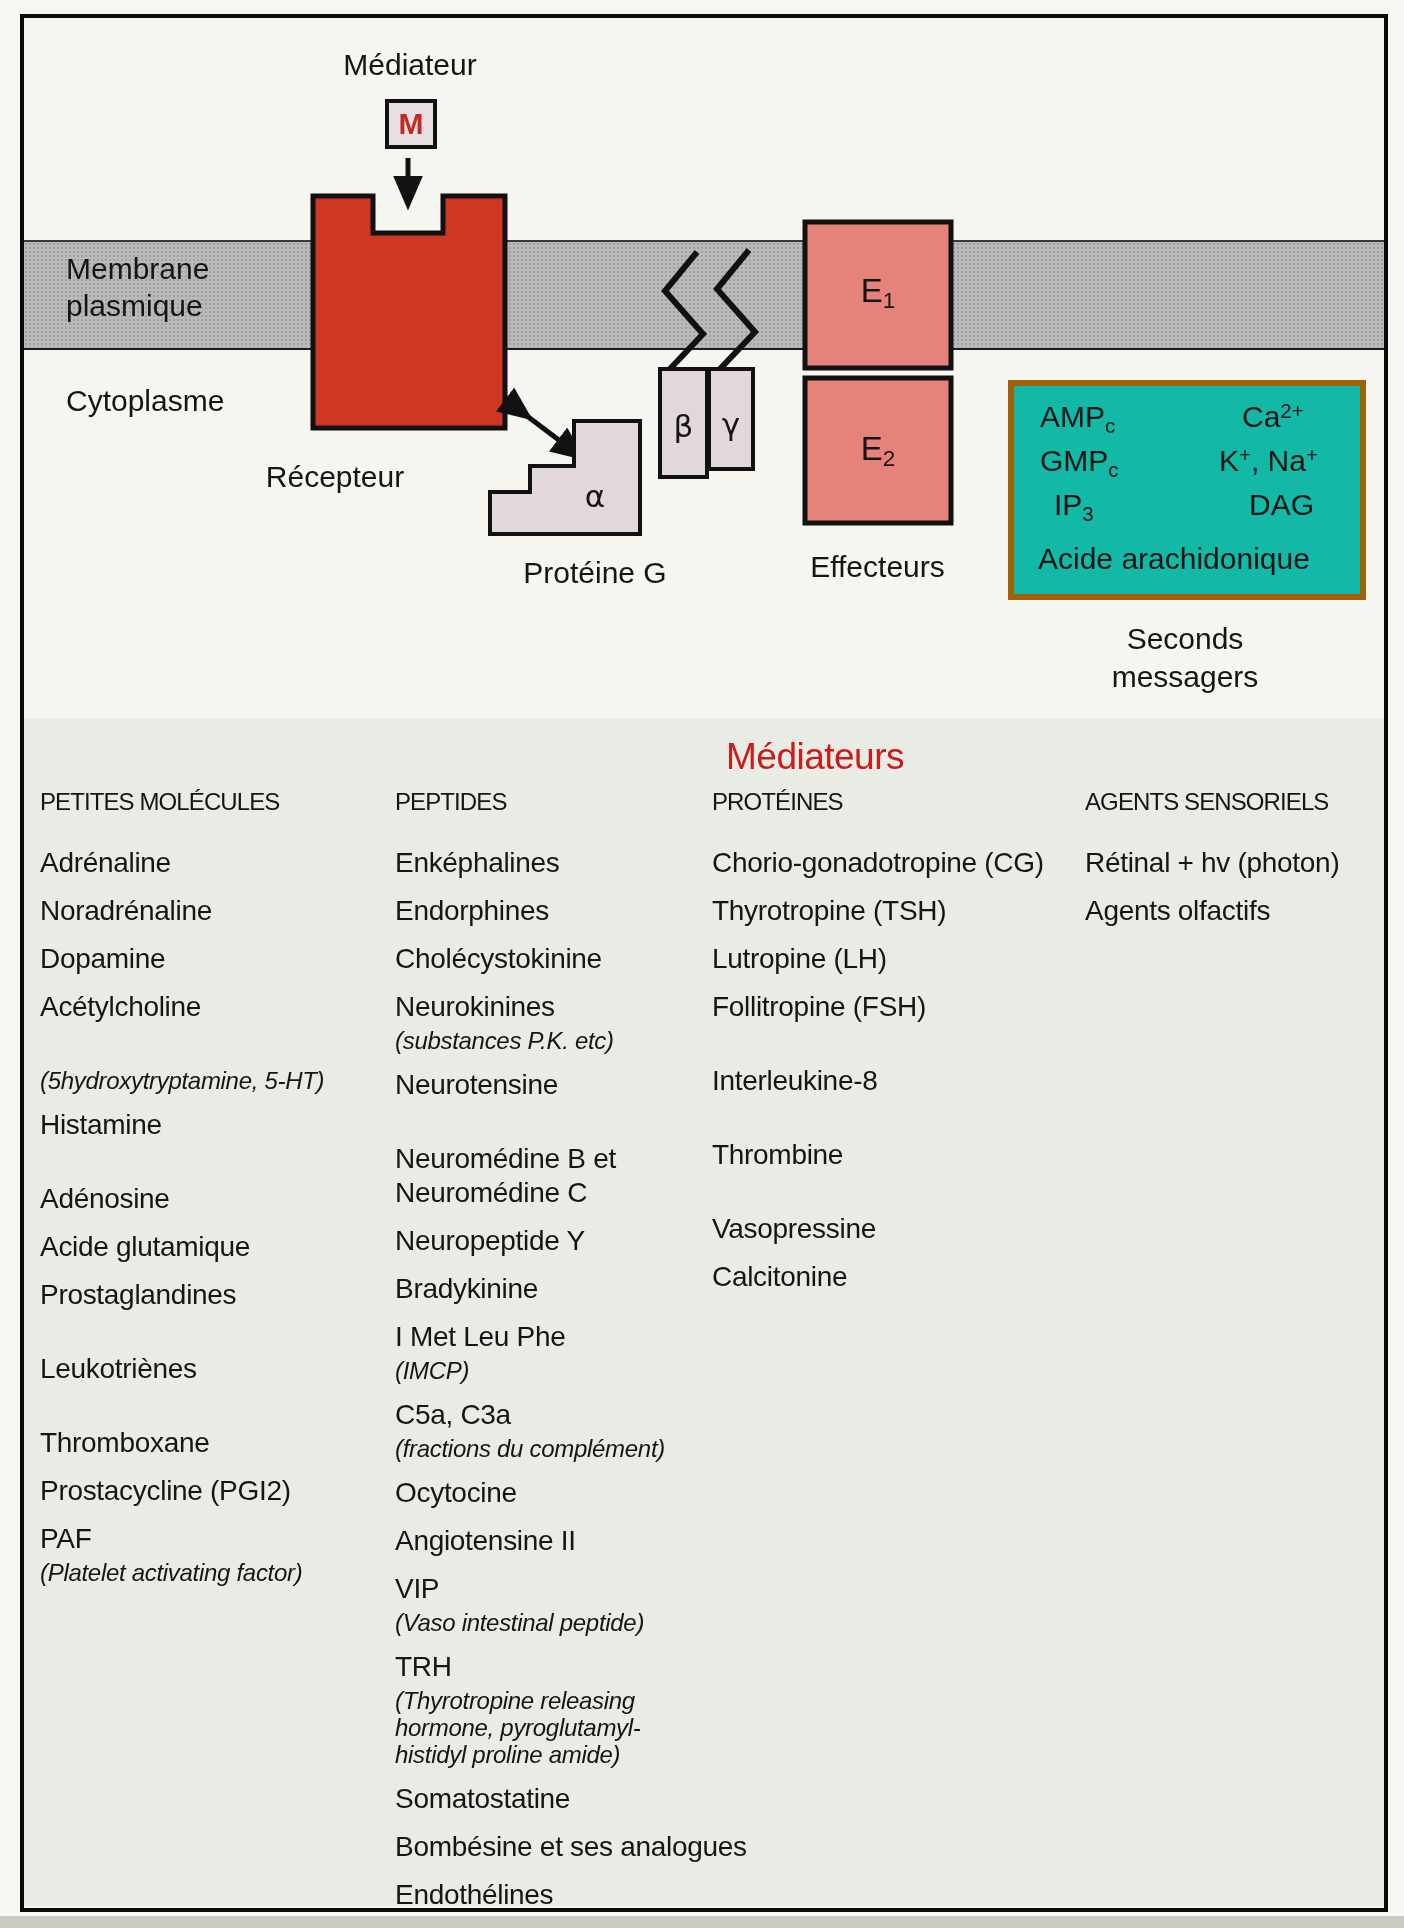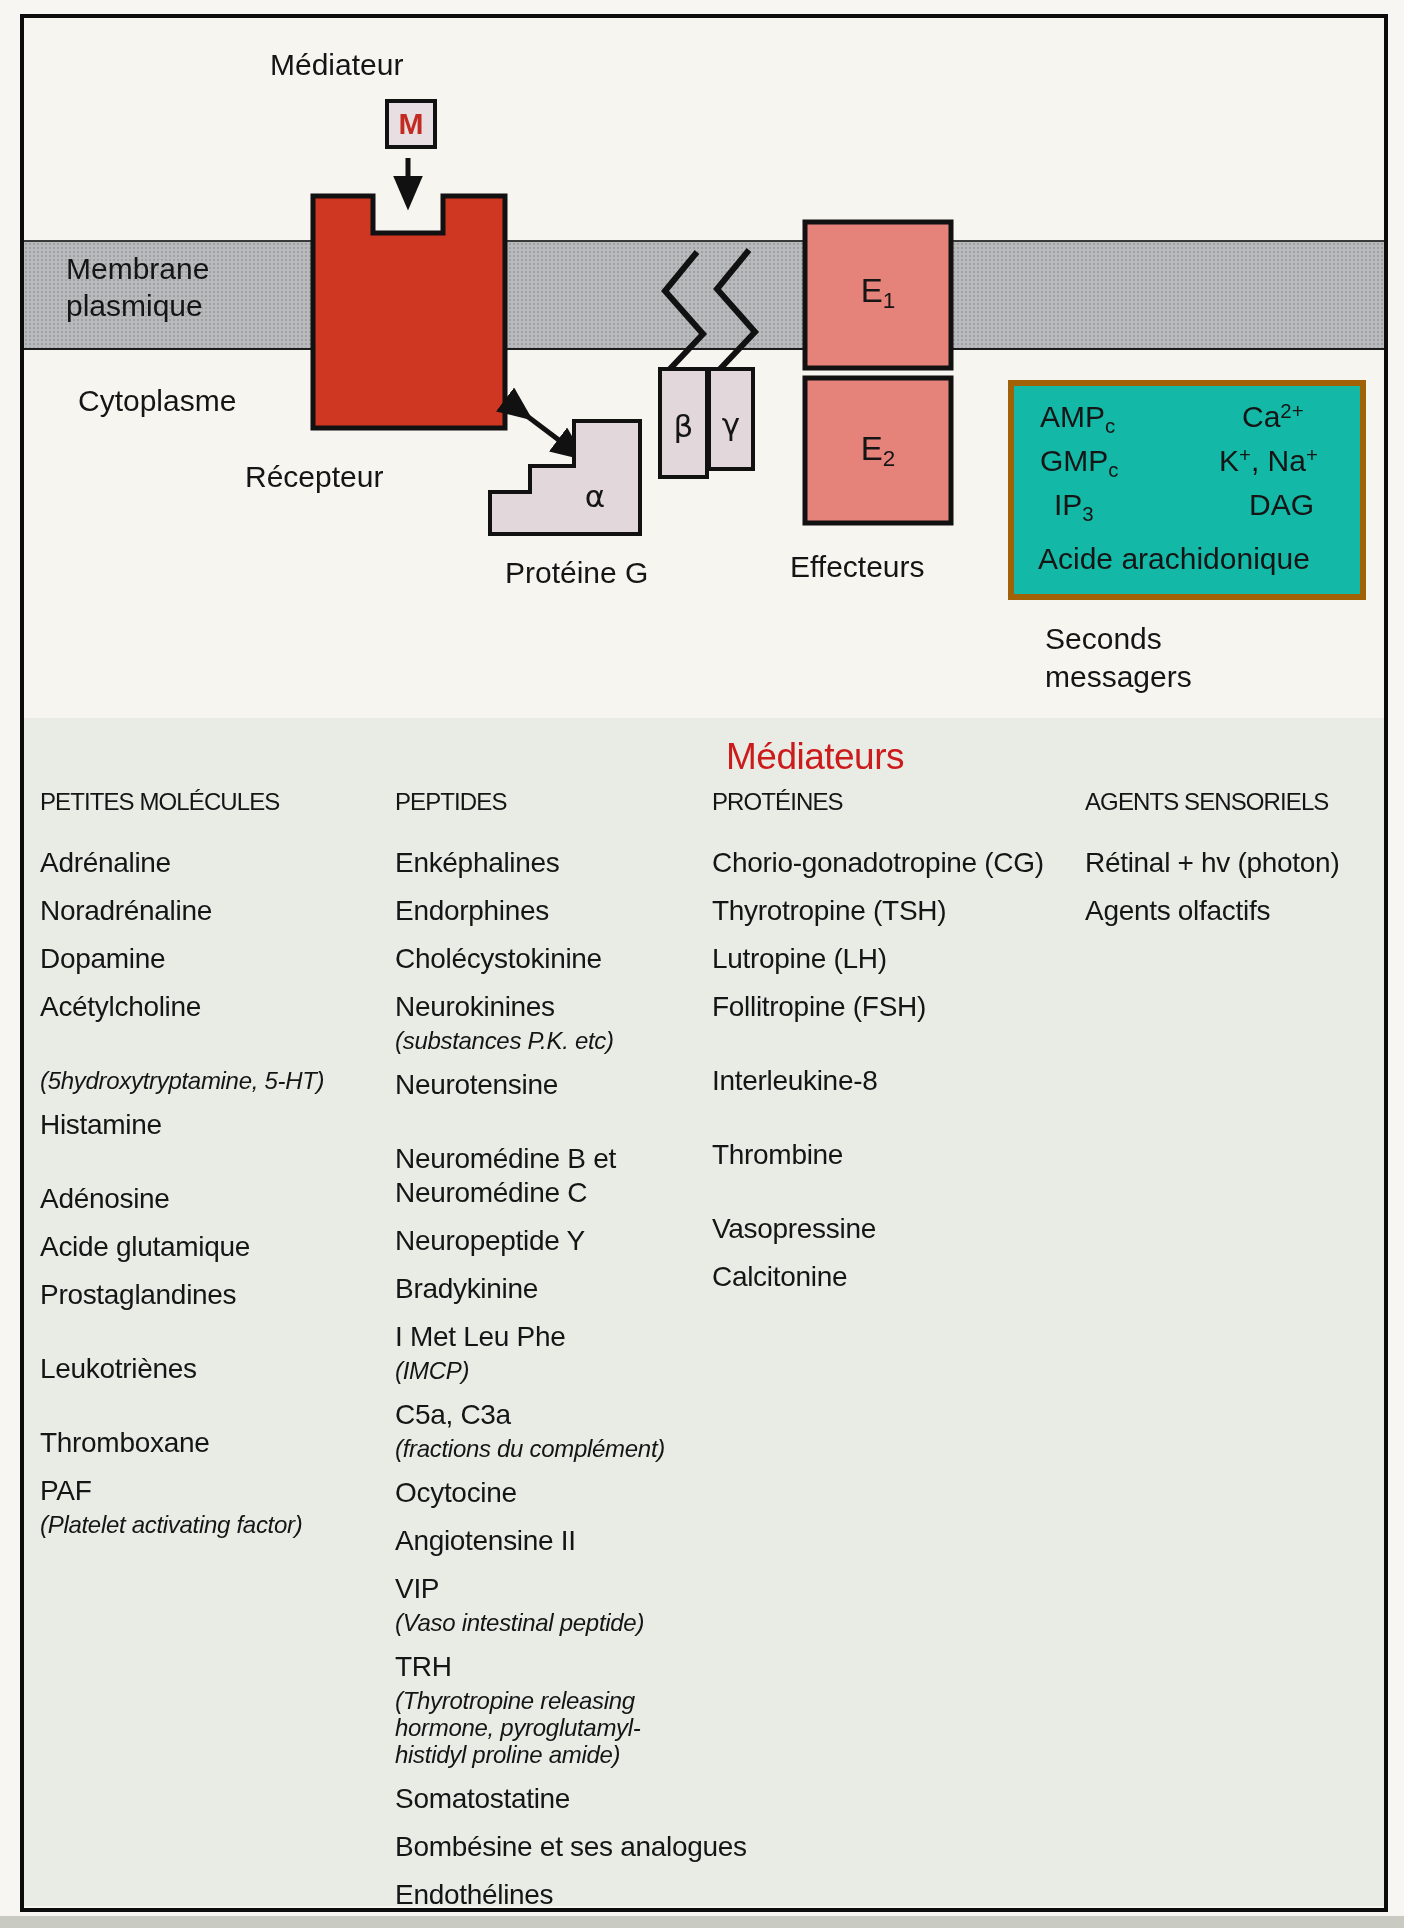--- a/index.html
+++ b/index.html
@@ -24,21 +24,21 @@
   .membrane{
     position:absolute;left:24px;top:240px;width:1360px;height:106px;
     background-color:#b9babc;
     background-image:radial-gradient(#a0a1a4 1px, rgba(0,0,0,0) 1px);
     background-size:4px 4px;
     border-top:2px solid #3a3a3a;border-bottom:2px solid #1c1c1c;
     z-index:1;
   }
   svg.shapes{position:absolute;left:0;top:0;z-index:2;}
   .lbl{position:absolute;font-size:30px;line-height:37px;color:#151515;z-index:4;white-space:pre;}
-  .ctr{}
+  .ctr{text-align:center;}
   .m-box{
     position:absolute;left:385px;top:99px;width:44px;height:42px;
     border:4px solid #111;background:#e8dfe2;z-index:3;
     display:flex;align-items:center;justify-content:center;
     font-size:30px;color:#c32a22;font-weight:bold;
   }
   .greek{position:absolute;z-index:4;font-family:"DejaVu Sans",sans-serif;font-size:31px;text-align:center;}
   .elbl{position:absolute;z-index:4;font-size:33px;text-align:center;}
   .subsc{font-size:0.68em;vertical-align:-0.28em;}
   .supsc{font-size:0.68em;vertical-align:0.45em;}
@@ -84,21 +84,21 @@
   <rect x="805" y="222" width="146" height="146" stroke="#111" stroke-width="5" fill="#e5837b"></rect>
   <rect x="805" y="378" width="146" height="145" stroke="#111" stroke-width="5" fill="#e5837b"></rect>
 </svg>
 
 <div class="lbl ctr" style="left:270px;top:46px;width:280px;">Médiateur</div>
 <div class="m-box">
     <span>M</span>
   </div>
 <div class="lbl" style="left:66px;top:250px;">Membrane
 plasmique</div>
-<div class="lbl" style="left:78px;top:382px;">Cytoplasme</div>
+<div class="lbl" style="left:66px;top:382px;">Cytoplasme</div>
 <div class="lbl ctr" style="left:245px;top:458px;width:180px;">Récepteur</div>
 <div class="lbl ctr" style="left:505px;top:554px;width:180px;">Protéine G</div>
 <div class="lbl ctr" style="left:790px;top:548px;width:175px;">Effecteurs</div>
 <div class="lbl ctr" style="left:1045px;top:620px;width:280px;line-height:38px;">Seconds
 messagers</div>
 
 <div class="greek" style="left:565px;top:478px;width:60px;">α</div>
 <div class="greek" style="left:660px;top:408px;width:47px;">β</div>
 <div class="greek" style="left:709px;top:406px;width:44px;">γ</div>
 
@@ -156,20 +156,23 @@
         <div class="mgroup">
           <div class="mitem">
             <div class="mlabel">Leukotriènes</div>
           </div>
         </div>
         <div class="mgroup">
           <div class="mitem">
             <div class="mlabel">Thromboxane</div>
           </div>
           <div class="mitem">
+            <div class="mlabel">Prostacycline (PGI2)</div>
+          </div>
+          <div class="mitem">
             <div class="mlabel">PAF</div>
             <div class="msub">(Platelet activating factor)</div>
           </div>
         </div>
       </div>
     </div>
     <div class="mcol" style="left: 395px; width: 335px;">
       <div class="mhead">PEPTIDES</div>
       <div class="mbody">
         <div class="mgroup">

